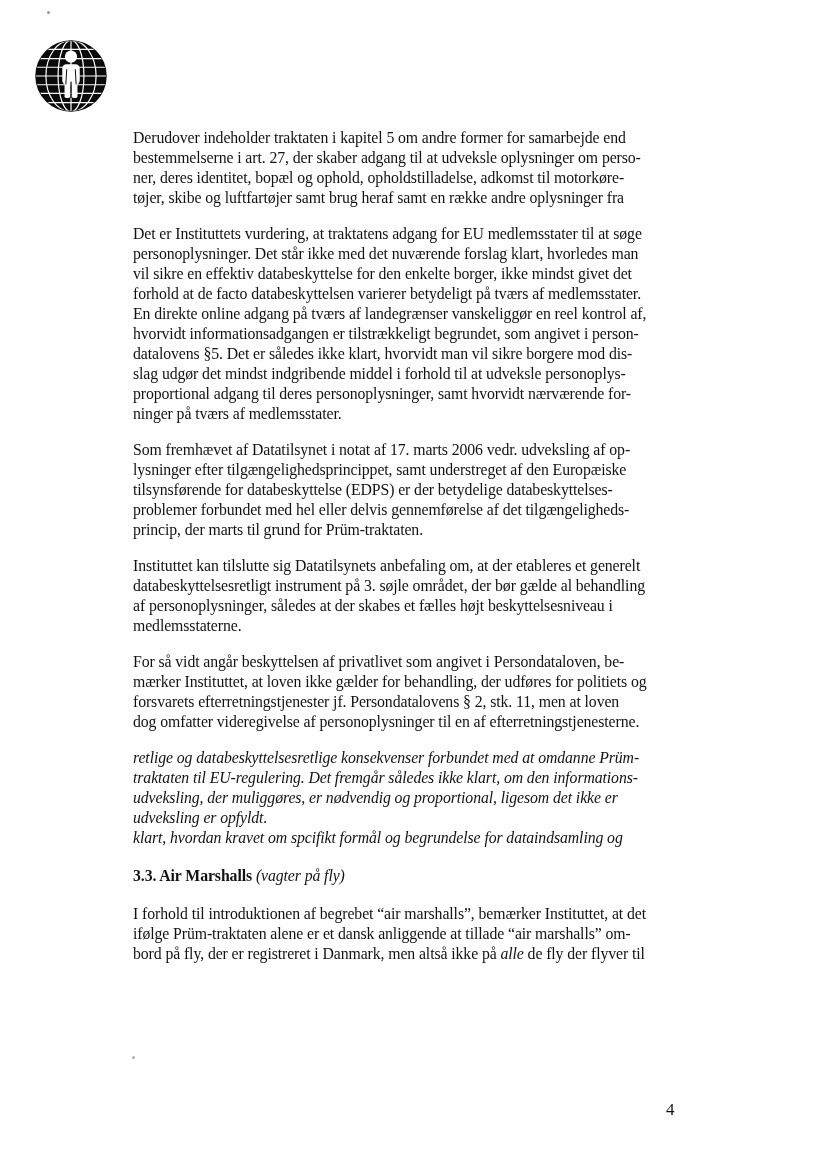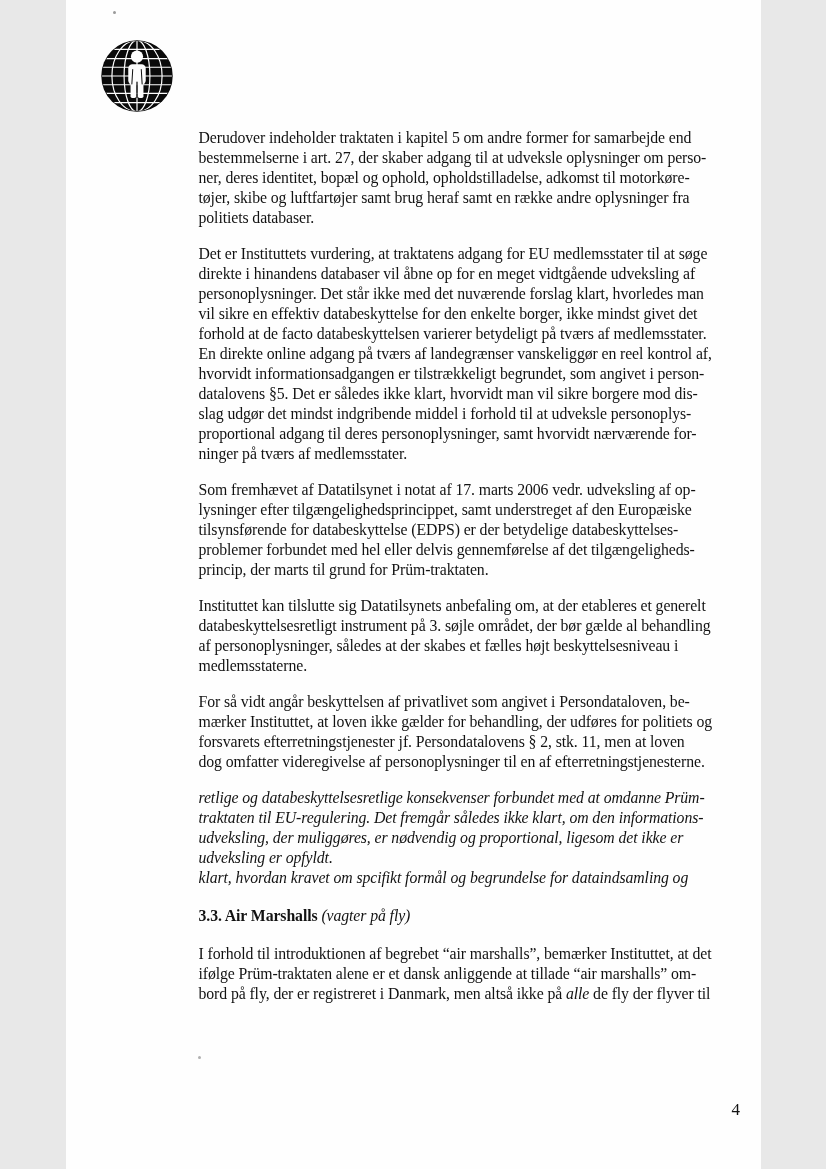--- a/index.html
+++ b/index.html
@@ -1,18 +1,18 @@
 <!DOCTYPE html>
 <html><head>
 <meta charset="utf-8">
 <style>
   html, body { margin: 0; padding: 0; background: #e8e8e8; }
   .page {
     position: relative;
-    width: 695px;
+    width: 826px;
     height: 1169px;
     margin: 0 auto;
     background: #fefefe;
     font-family: "Liberation Serif", serif;
     color: #121212;
     overflow: hidden;
   }
   .logo {
     position: absolute;
     left: 33px;
@@ -94,25 +94,23 @@
       </g>
     </svg>
   </div>
 
   <div class="content">
       <div class="block paragraph normal">
         <div class="line"><span class="seg-inherit">Derudover indeholder traktaten i kapitel 5 om andre former for samarbejde end</span></div>
         <div class="line"><span class="seg-inherit">bestemmelserne i art. 27, der skaber adgang til at udveksle oplysninger om perso-</span></div>
         <div class="line"><span class="seg-inherit">ner, deres identitet, bopæl og ophold, opholdstilladelse, adkomst til motorkøre-</span></div>
         <div class="line"><span class="seg-inherit">tøjer, skibe og luftfartøjer samt brug heraf samt en række andre oplysninger fra</span></div>
-        <div class="line"><span class="seg-inherit">politiets databaser.</span></div>
       </div>
       <div class="block paragraph normal">
         <div class="line"><span class="seg-inherit">Det er Instituttets vurdering, at traktatens adgang for EU medlemsstater til at søge</span></div>
-        <div class="line"><span class="seg-inherit">direkte i hinandens databaser vil åbne op for en meget vidtgående udveksling af</span></div>
         <div class="line"><span class="seg-inherit">personoplysninger. Det står ikke med det nuværende forslag klart, hvorledes man</span></div>
         <div class="line"><span class="seg-inherit">vil sikre en effektiv databeskyttelse for den enkelte borger, ikke mindst givet det</span></div>
         <div class="line"><span class="seg-inherit">forhold at de facto databeskyttelsen varierer betydeligt på tværs af medlemsstater.</span></div>
         <div class="line"><span class="seg-inherit">En direkte online adgang på tværs af landegrænser vanskeliggør en reel kontrol af,</span></div>
         <div class="line"><span class="seg-inherit">hvorvidt informationsadgangen er tilstrækkeligt begrundet, som angivet i person-</span></div>
         <div class="line"><span class="seg-inherit">datalovens §5. Det er således ikke klart, hvorvidt man vil sikre borgere mod dis-</span></div>
         <div class="line"><span class="seg-inherit">slag udgør det mindst indgribende middel i forhold til at udveksle personoplys-</span></div>
         <div class="line"><span class="seg-inherit">proportional adgang til deres personoplysninger, samt hvorvidt nærværende for-</span></div>
         <div class="line"><span class="seg-inherit">ninger på tværs af medlemsstater.</span></div>
       </div>

